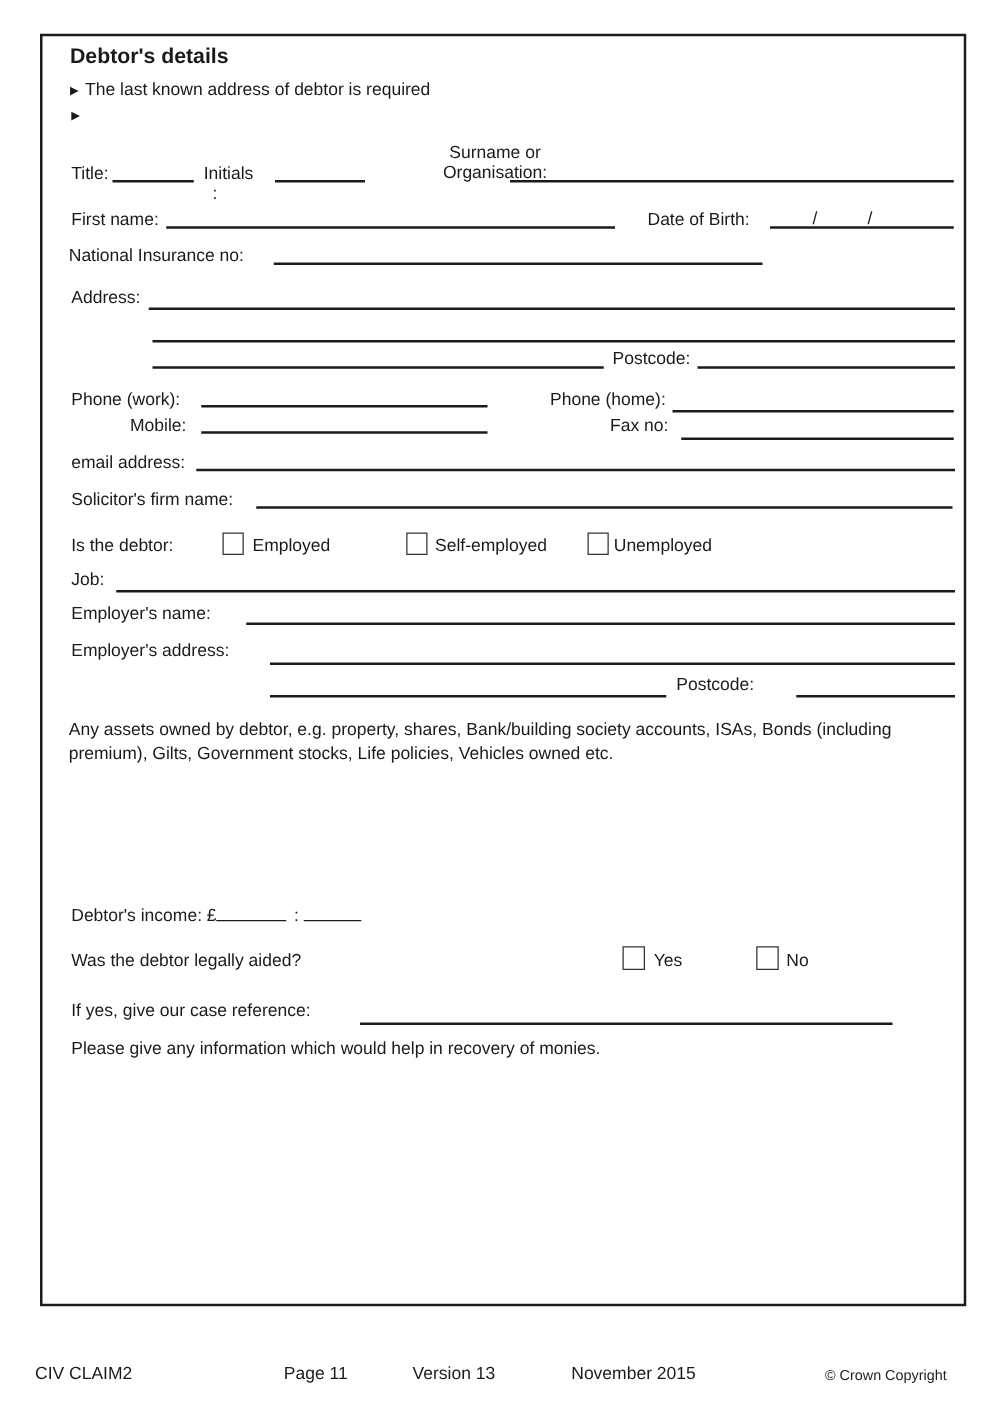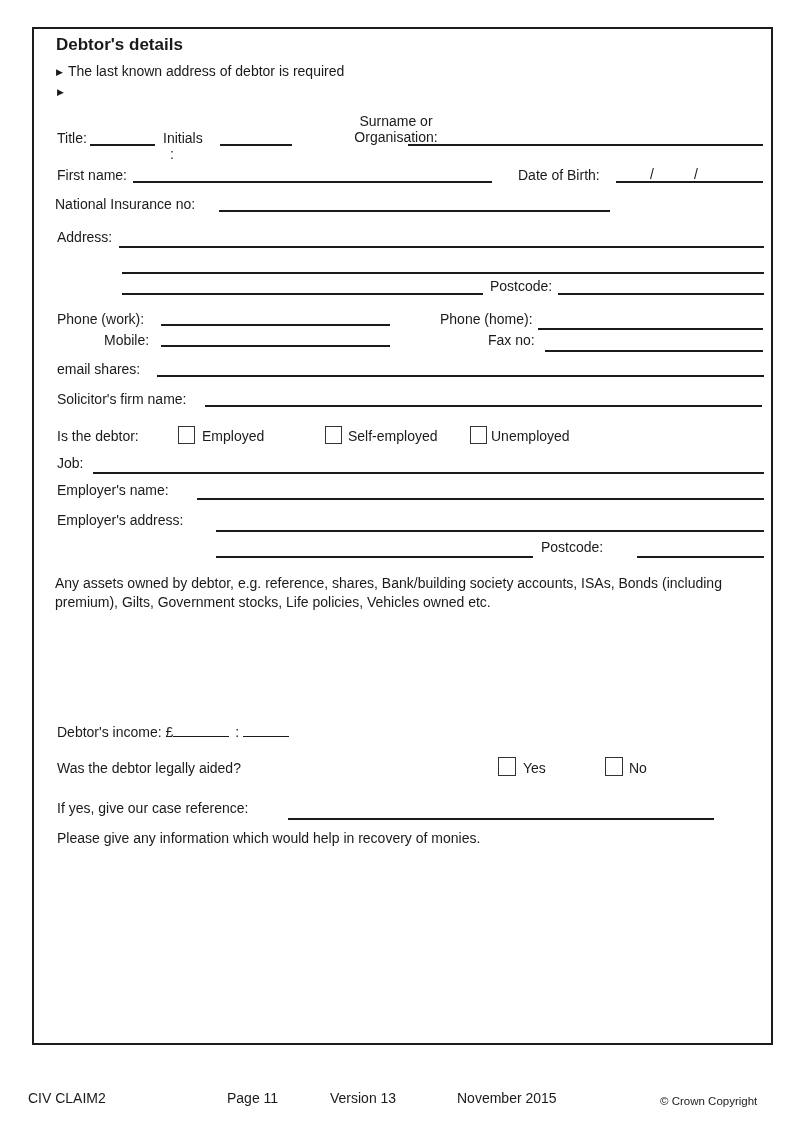--- a/index.html
+++ b/index.html
@@ -61,21 +61,21 @@
 
   <div class="lbl" style="left:57px;top:311px;">Phone (work):</div>
   <div class="ln" style="left:161px;top:324px;width:229px;"></div>
   <div class="lbl" style="left:440px;top:311px;">Phone (home):</div>
   <div class="ln" style="left:538px;top:328px;width:225px;"></div>
   <div class="lbl" style="left:104px;top:332px;">Mobile:</div>
   <div class="ln" style="left:161px;top:345px;width:229px;"></div>
   <div class="lbl" style="left:488px;top:332px;">Fax no:</div>
   <div class="ln" style="left:545px;top:350px;width:218px;"></div>
 
-  <div class="lbl" style="left:57px;top:361px;">email shares:</div>
+  <div class="lbl" style="left:57px;top:361px;">email address:</div>
   <div class="ln" style="left:157px;top:375px;width:607px;"></div>
 
   <div class="lbl" style="left:57px;top:391px;">Solicitor's firm name:</div>
   <div class="ln" style="left:205px;top:405px;width:557px;"></div>
 
   <div class="lbl" style="left:57px;top:428px;">Is the debtor:</div>
   <div class="cb" style="left:178px;top:426px;"></div>
   <div class="lbl" style="left:202px;top:428px;">Employed</div>
   <div class="cb" style="left:325px;top:426px;"></div>
   <div class="lbl" style="left:348px;top:428px;">Self-employed</div>
@@ -87,21 +87,21 @@
 
   <div class="lbl" style="left:57px;top:482px;">Employer's name:</div>
   <div class="ln" style="left:197px;top:498px;width:567px;"></div>
 
   <div class="lbl" style="left:57px;top:512px;">Employer's address:</div>
   <div class="ln" style="left:216px;top:530px;width:548px;"></div>
   <div class="ln" style="left:216px;top:556px;width:317px;"></div>
   <div class="lbl" style="left:541px;top:539px;">Postcode:</div>
   <div class="ln" style="left:637px;top:556px;width:127px;"></div>
 
-  <div class="wrap" style="left:55px;top:574px;width:705px;">Any assets owned by debtor, e.g. reference, shares, Bank/building society accounts, ISAs, Bonds (including premium), Gilts, Government stocks, Life policies, Vehicles owned etc.</div>
+  <div class="wrap" style="left:55px;top:574px;width:705px;">Any assets owned by debtor, e.g. property, shares, Bank/building society accounts, ISAs, Bonds (including premium), Gilts, Government stocks, Life policies, Vehicles owned etc.</div>
 
   <div class="lbl" style="left:57px;top:722px;">
     <span>Debtor's income: £</span><span class="inlinefill" style="width:56px;"></span><span style="margin-left:6px;">:</span><span class="inlinefill" style="width:46px;margin-left:4px;"></span>
   </div>
 
   <div class="lbl" style="left:57px;top:760px;">Was the debtor legally aided?</div>
   <div class="cb big" style="left:498px;top:757px;"></div>
   <div class="lbl" style="left:523px;top:760px;">Yes</div>
   <div class="cb big" style="left:605px;top:757px;"></div>
   <div class="lbl" style="left:629px;top:760px;">No</div>

